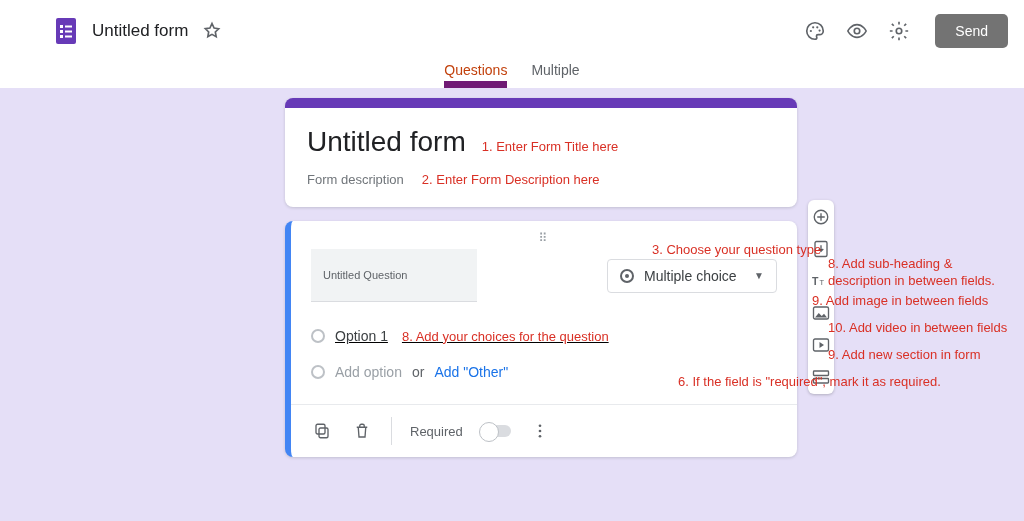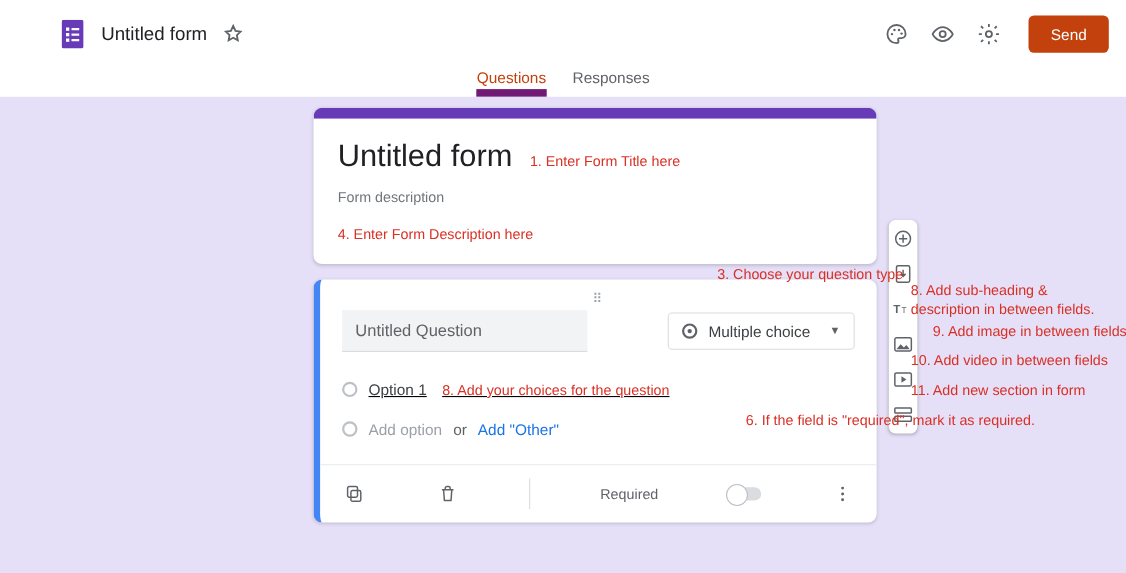--- a/index.html
+++ b/index.html
@@ -5,55 +5,55 @@
   * { box-sizing: border-box; margin: 0; padding: 0; font-family: Arial, Helvetica, sans-serif; }
   body { width: 1024px; height: 521px; background: #fff; overflow: hidden; position: relative; }
 
   .topbar { height: 62px; display: flex; align-items: center; padding: 0 16px; background: #fff; }
   .app-icon { width: 22px; height: 28px; display: flex; align-items: center; margin-right: 14px; margin-left: 40px;}
   .app-title { font-size: 17px; color: #202124; margin-right: 12px; }
   .star-btn { width: 24px; height: 24px; display: flex; align-items: center; justify-content: center; cursor: pointer; }
   .spacer { flex: 1; }
   .top-icons { display: flex; align-items: center; gap: 18px; }
   .icon-btn { width: 24px; height: 24px; display: flex; align-items: center; justify-content: center; cursor: pointer; color: #5f6368; }
-  .send-btn { background: #c2410c; color: #fff; border: none; border-radius: 5px; padding: 9px 20px; font-size: 14px; font-weight: 500; cursor: pointer; margin-left: 6px; }
+  .send-btn { background: #737373; color: #fff; border: none; border-radius: 5px; padding: 9px 20px; font-size: 14px; font-weight: 500; cursor: pointer; margin-left: 6px; }
 
   .tabs { display: flex; justify-content: center; gap: 24px; height: 26px; }
   .tab { font-size: 14px; color: #5f6368; cursor: pointer; padding-bottom: 6px; }
   .tab.active { color: #c2410c; border-bottom: 7px solid #701a75; }
 
   .canvas { background: #e5dff7; height: 433px; padding-top: 10px; position: relative; }
 
   .card { background: #fff; border-radius: 8px; box-shadow: 0 1px 3px rgba(60,64,67,.2); margin: 0 auto 14px; position: relative; }
   .title-card { width: 512px; border-top: 10px solid #673ab7; padding: 18px 22px 20px; margin-left: 285px;}
   .form-title-row { display: flex; align-items: baseline; gap: 16px; }
   .form-title { font-size: 28px; color: #202124; }
-  .form-desc-row { display: flex; align-items: baseline; gap: 18px; margin-top: 14px; flex-direction: column; }
+  .form-desc-row { display: flex; align-items: baseline; gap: 18px; margin-top: 14px; }
   .form-desc { font-size: 13px; color: #70757a; }
 
   .q-card { width: 512px; padding: 10px 20px 12px; border-left: 6px solid #4285f4; margin-left: 285px;}
   .drag-row { height: 14px; display: flex; justify-content: center; color: #9aa0a6; font-size: 12px; letter-spacing: 2px; }
   .q-top { display: flex; align-items: center; gap: 14px; margin-top: 4px; }
-  .q-input { background: #f1f3f4; border: none; border-bottom: 1px solid #dadce0; padding: 10px 12px; font-size: 15px; color: #5f6368; flex: 0 0 112px; }
+  .q-input { background: #f1f3f4; border: none; border-bottom: 1px solid #dadce0; padding: 20px 12px; font-size: 11px; color: #5f6368; flex: 0 0 112px; }
   .q-type { display: flex; align-items: center; gap: 10px; border: 1px solid #dadce0; border-radius: 4px; padding: 8px 12px; width: 170px; margin-left: auto; cursor: pointer; }
   .q-type-label { font-size: 14px; color: #3c4043; flex: 1; }
   .radio-solid { width: 14px; height: 14px; border: 2px solid #5f6368; border-radius: 50%; position: relative; }
   .radio-solid::after { content: ''; position: absolute; inset: 3px; background: #5f6368; border-radius: 50%; }
   .chev { font-size: 10px; color: #5f6368; }
 
   .option-row { display: flex; align-items: center; gap: 10px; margin-top: 26px; text-decoration: underline; }
   .radio-empty { width: 14px; height: 14px; border: 2px solid #bdc1c6; border-radius: 50%; flex-shrink: 0; }
   .opt-label { font-size: 14px; color: #3c4043; }
   .add-row { display: flex; align-items: center; gap: 10px; margin-top: 20px; font-size: 14px; }
   .add-text { color: #9aa0a6; }
   .or-text { color: #5f6368; }
   .add-other { color: #1a73e8; cursor: pointer; }
 
   .divider { height: 1px; background: #e8eaed; margin: 24px -20px 12px; }
-  .footer-row { display: flex; align-items: center; justify-content: space-between; gap: 18px; }
+  .footer-row { display: flex; align-items: center; justify-content: flex-start; gap: 18px; }
   .foot-icon { width: 22px; height: 22px; display: flex; align-items: center; justify-content: center; color: #5f6368; cursor: pointer; }
   .vbar { width: 1px; height: 28px; background: #dadce0; }
   .req-label { font-size: 13px; color: #5f6368; }
   .toggle { width: 30px; height: 12px; background: #dadce0; border-radius: 10px; position: relative; cursor: pointer; }
   .toggle::after { content: ''; position: absolute; left: -2px; top: -3px; width: 18px; height: 18px; background: #fff; border: 1px solid #bdc1c6; border-radius: 50%; }
 
   .side-toolbar { position: absolute; left: 808px; top: 112px; width: 26px; background: #fff; border-radius: 6px; box-shadow: 0 1px 3px rgba(60,64,67,.3); padding: 8px 2px; display: flex; flex-direction: column; align-items: center; gap: 14px; }
   .side-ic { width: 18px; height: 18px; display: flex; align-items: center; justify-content: center; color: #5f6368; cursor: pointer; }
 
   .ann { position: absolute; color: #d93025; font-size: 13px; white-space: nowrap; }
@@ -101,33 +101,33 @@
           <circle cx="12" cy="12" r="3" fill="none" stroke="#5f6368" stroke-width="1.8"></circle>
           <path fill="none" stroke="#5f6368" stroke-width="1.8" d="M12 2v3M12 19v3M4.2 4.2l2.1 2.1M17.7 17.7l2.1 2.1M2 12h3M19 12h3M4.2 19.8l2.1-2.1M17.7 6.3l2.1-2.1"></path>
         </svg>
     </div>
     <button class="send-btn">Send</button>
   </div>
 </div>
 
 <div class="tabs">
   <div class="tab active">Questions</div>
-  <div class="tab">Responses</div>
+  <div class="tab">Multiple</div>
 </div>
 
 <div class="canvas">
 
   <div class="card title-card">
     <div class="form-title-row">
       <div class="form-title">Untitled form</div>
       <div class="ann" style="position:static">1. Enter Form Title here</div>
     </div>
     <div class="form-desc-row">
       <div class="form-desc">Form description</div>
-      <div class="ann" style="position:static">4. Enter Form Description here</div>
+      <div class="ann" style="position:static">2. Enter Form Description here</div>
     </div>
   </div>
 
   <div class="card q-card">
     <div class="drag-row">⠿</div>
     <div class="q-top">
       <input class="q-input" value="Untitled Question" style="">
       <div class="q-type">
         <div class="radio-solid"></div>
         <div class="q-type-label">Multiple choice</div>
@@ -210,16 +210,16 @@
       <svg width="18" height="16" viewBox="0 0 24 20">
           <rect x="2" y="2" width="20" height="6" rx="1" fill="none" stroke="#5f6368" stroke-width="1.8"></rect>
           <rect x="2" y="12" width="20" height="6" rx="1" fill="none" stroke="#5f6368" stroke-width="1.8"></rect>
         </svg>
     </div>
   </div>
 
   <div class="ann" style="left:652px; top:154px">3. Choose your question type</div>
   <div class="ann" style="left:678px; top:286px">6. If the field is "required", mark it as required.</div>
   <div class="ann" style="left:828px; top:168px; white-space:normal; width:185px; line-height:1.3">8. Add sub-heading &amp; description in between fields.</div>
-  <div class="ann" style="left:848px; top:205px">9. Add image in between fields</div>
+  <div class="ann" style="left:812px; top:205px">9. Add image in between fields</div>
   <div class="ann" style="left:828px; top:232px">10. Add video in between fields</div>
-  <div class="ann" style="left:828px; top:259px">11. Add new section in form</div>
+  <div class="ann" style="left:828px; top:259px">9. Add new section in form</div>
 </div>
 
 </body></html>

